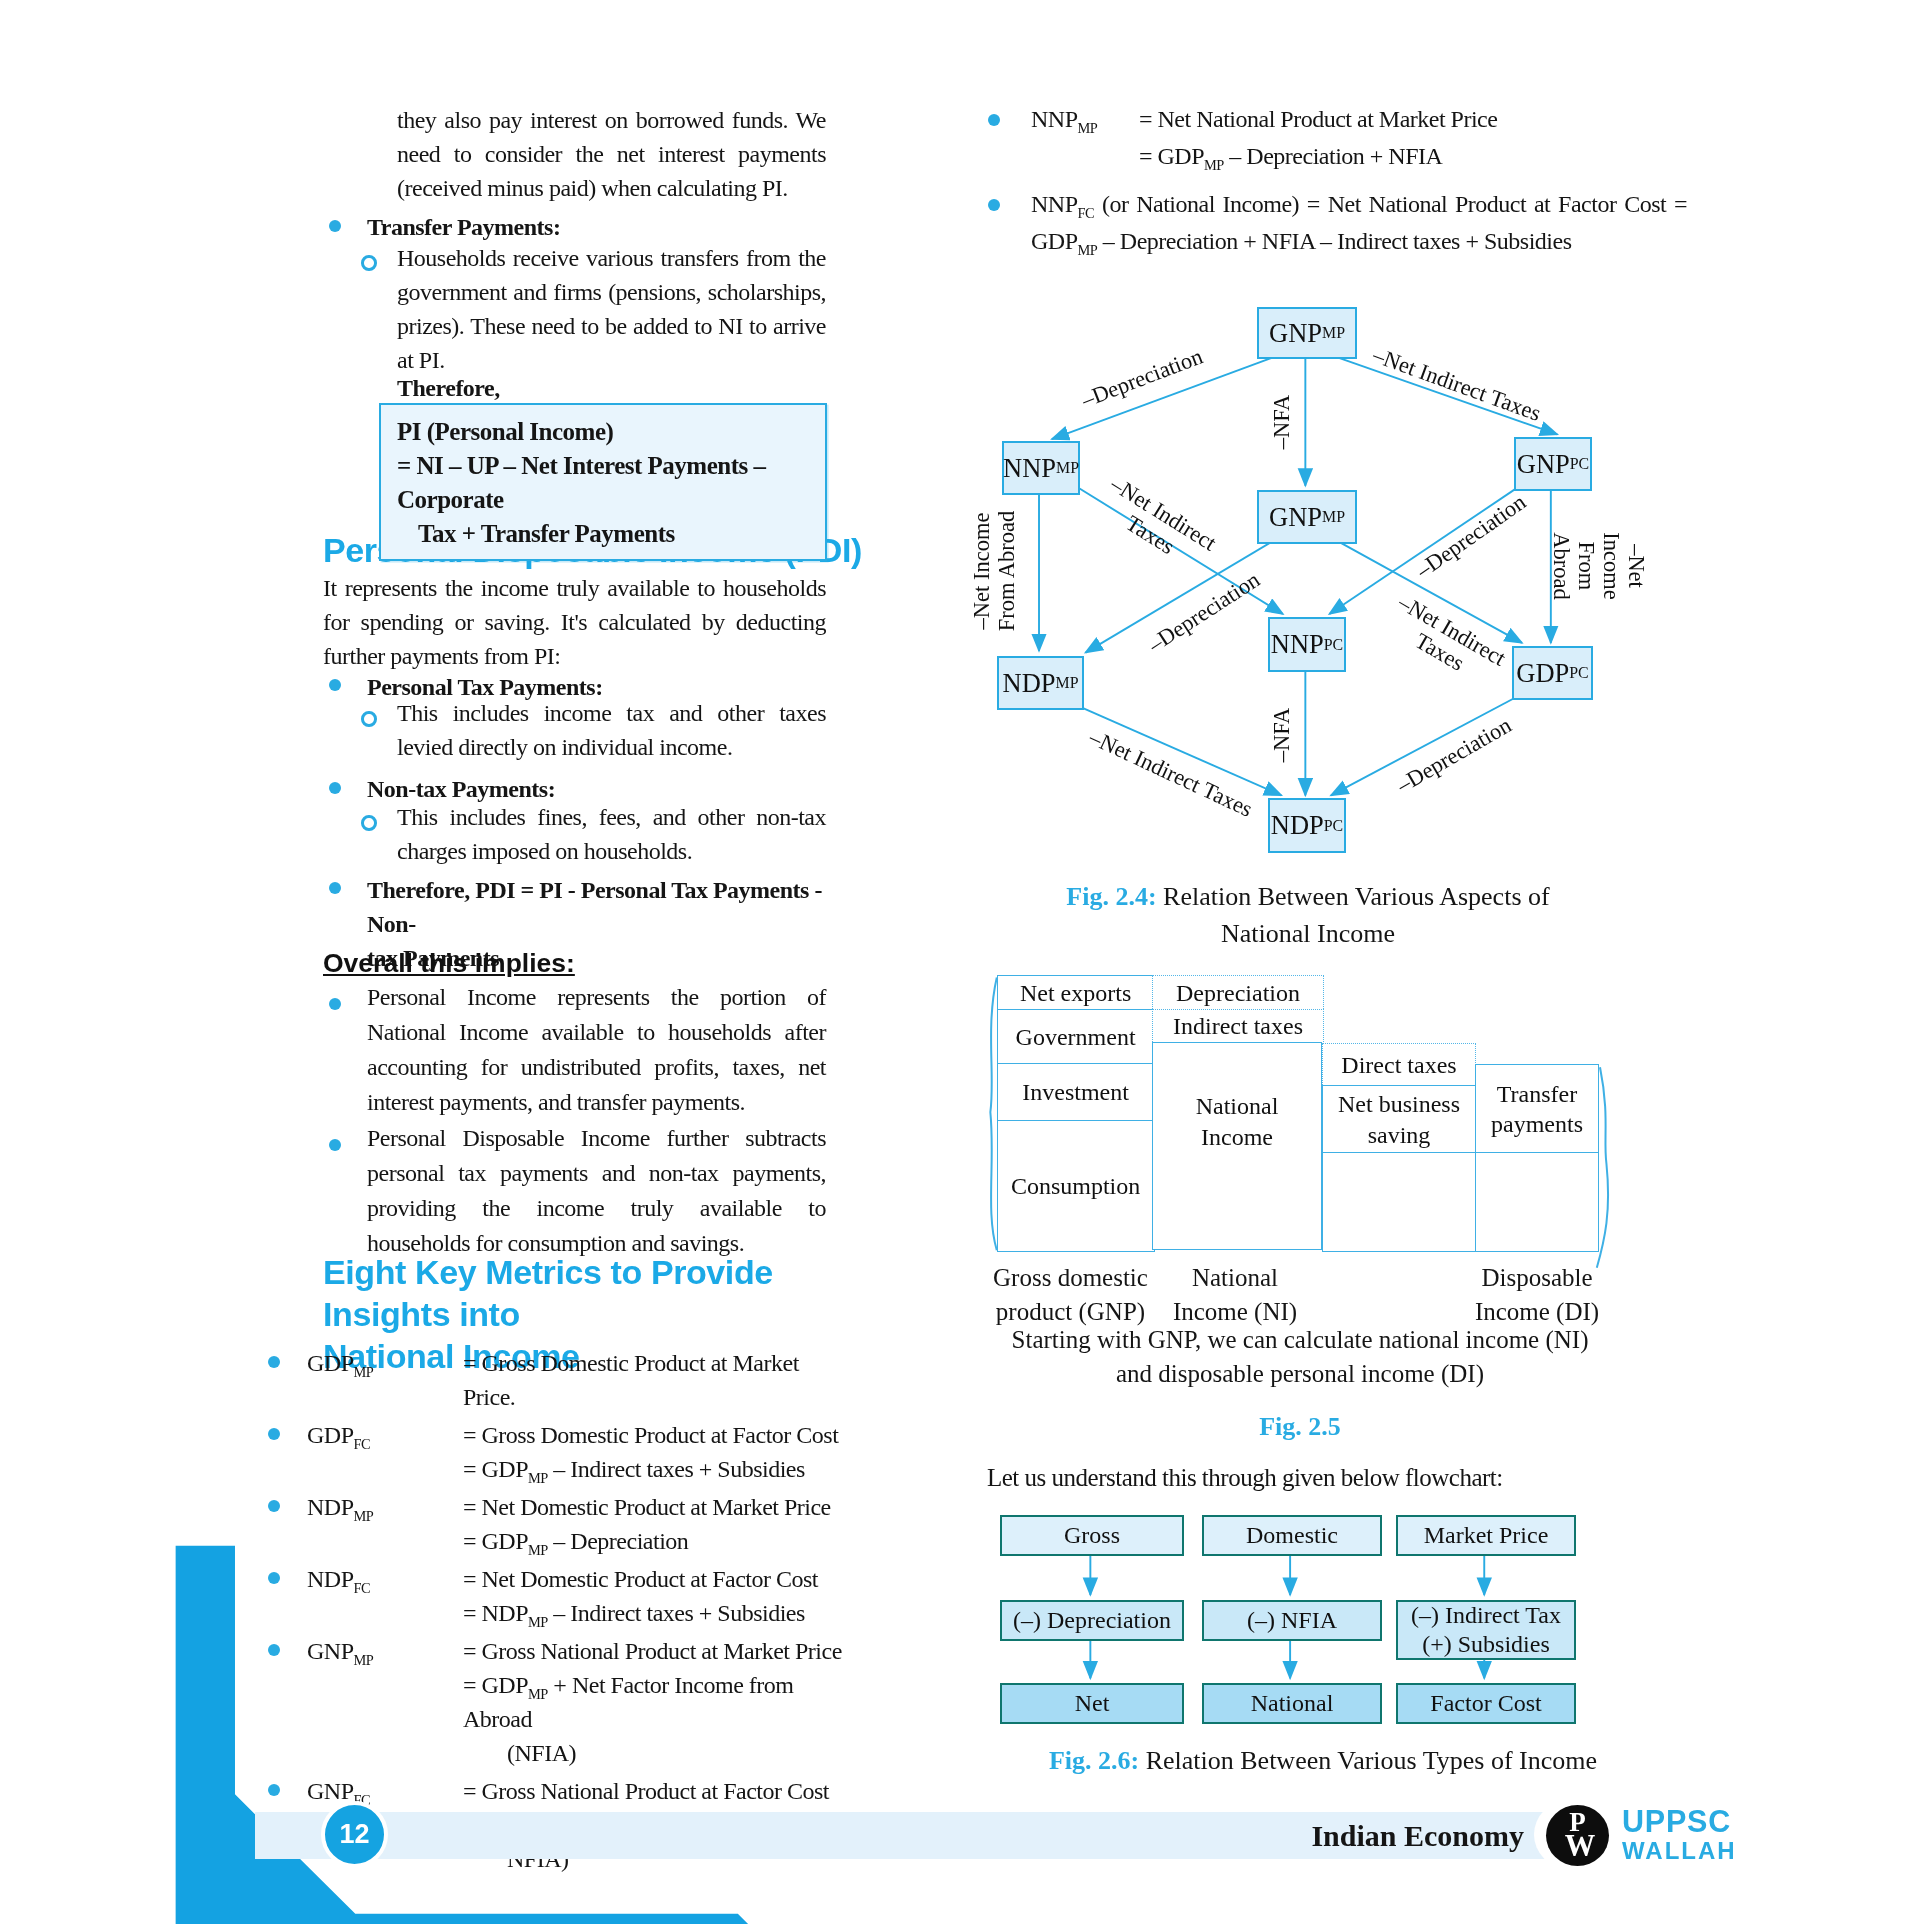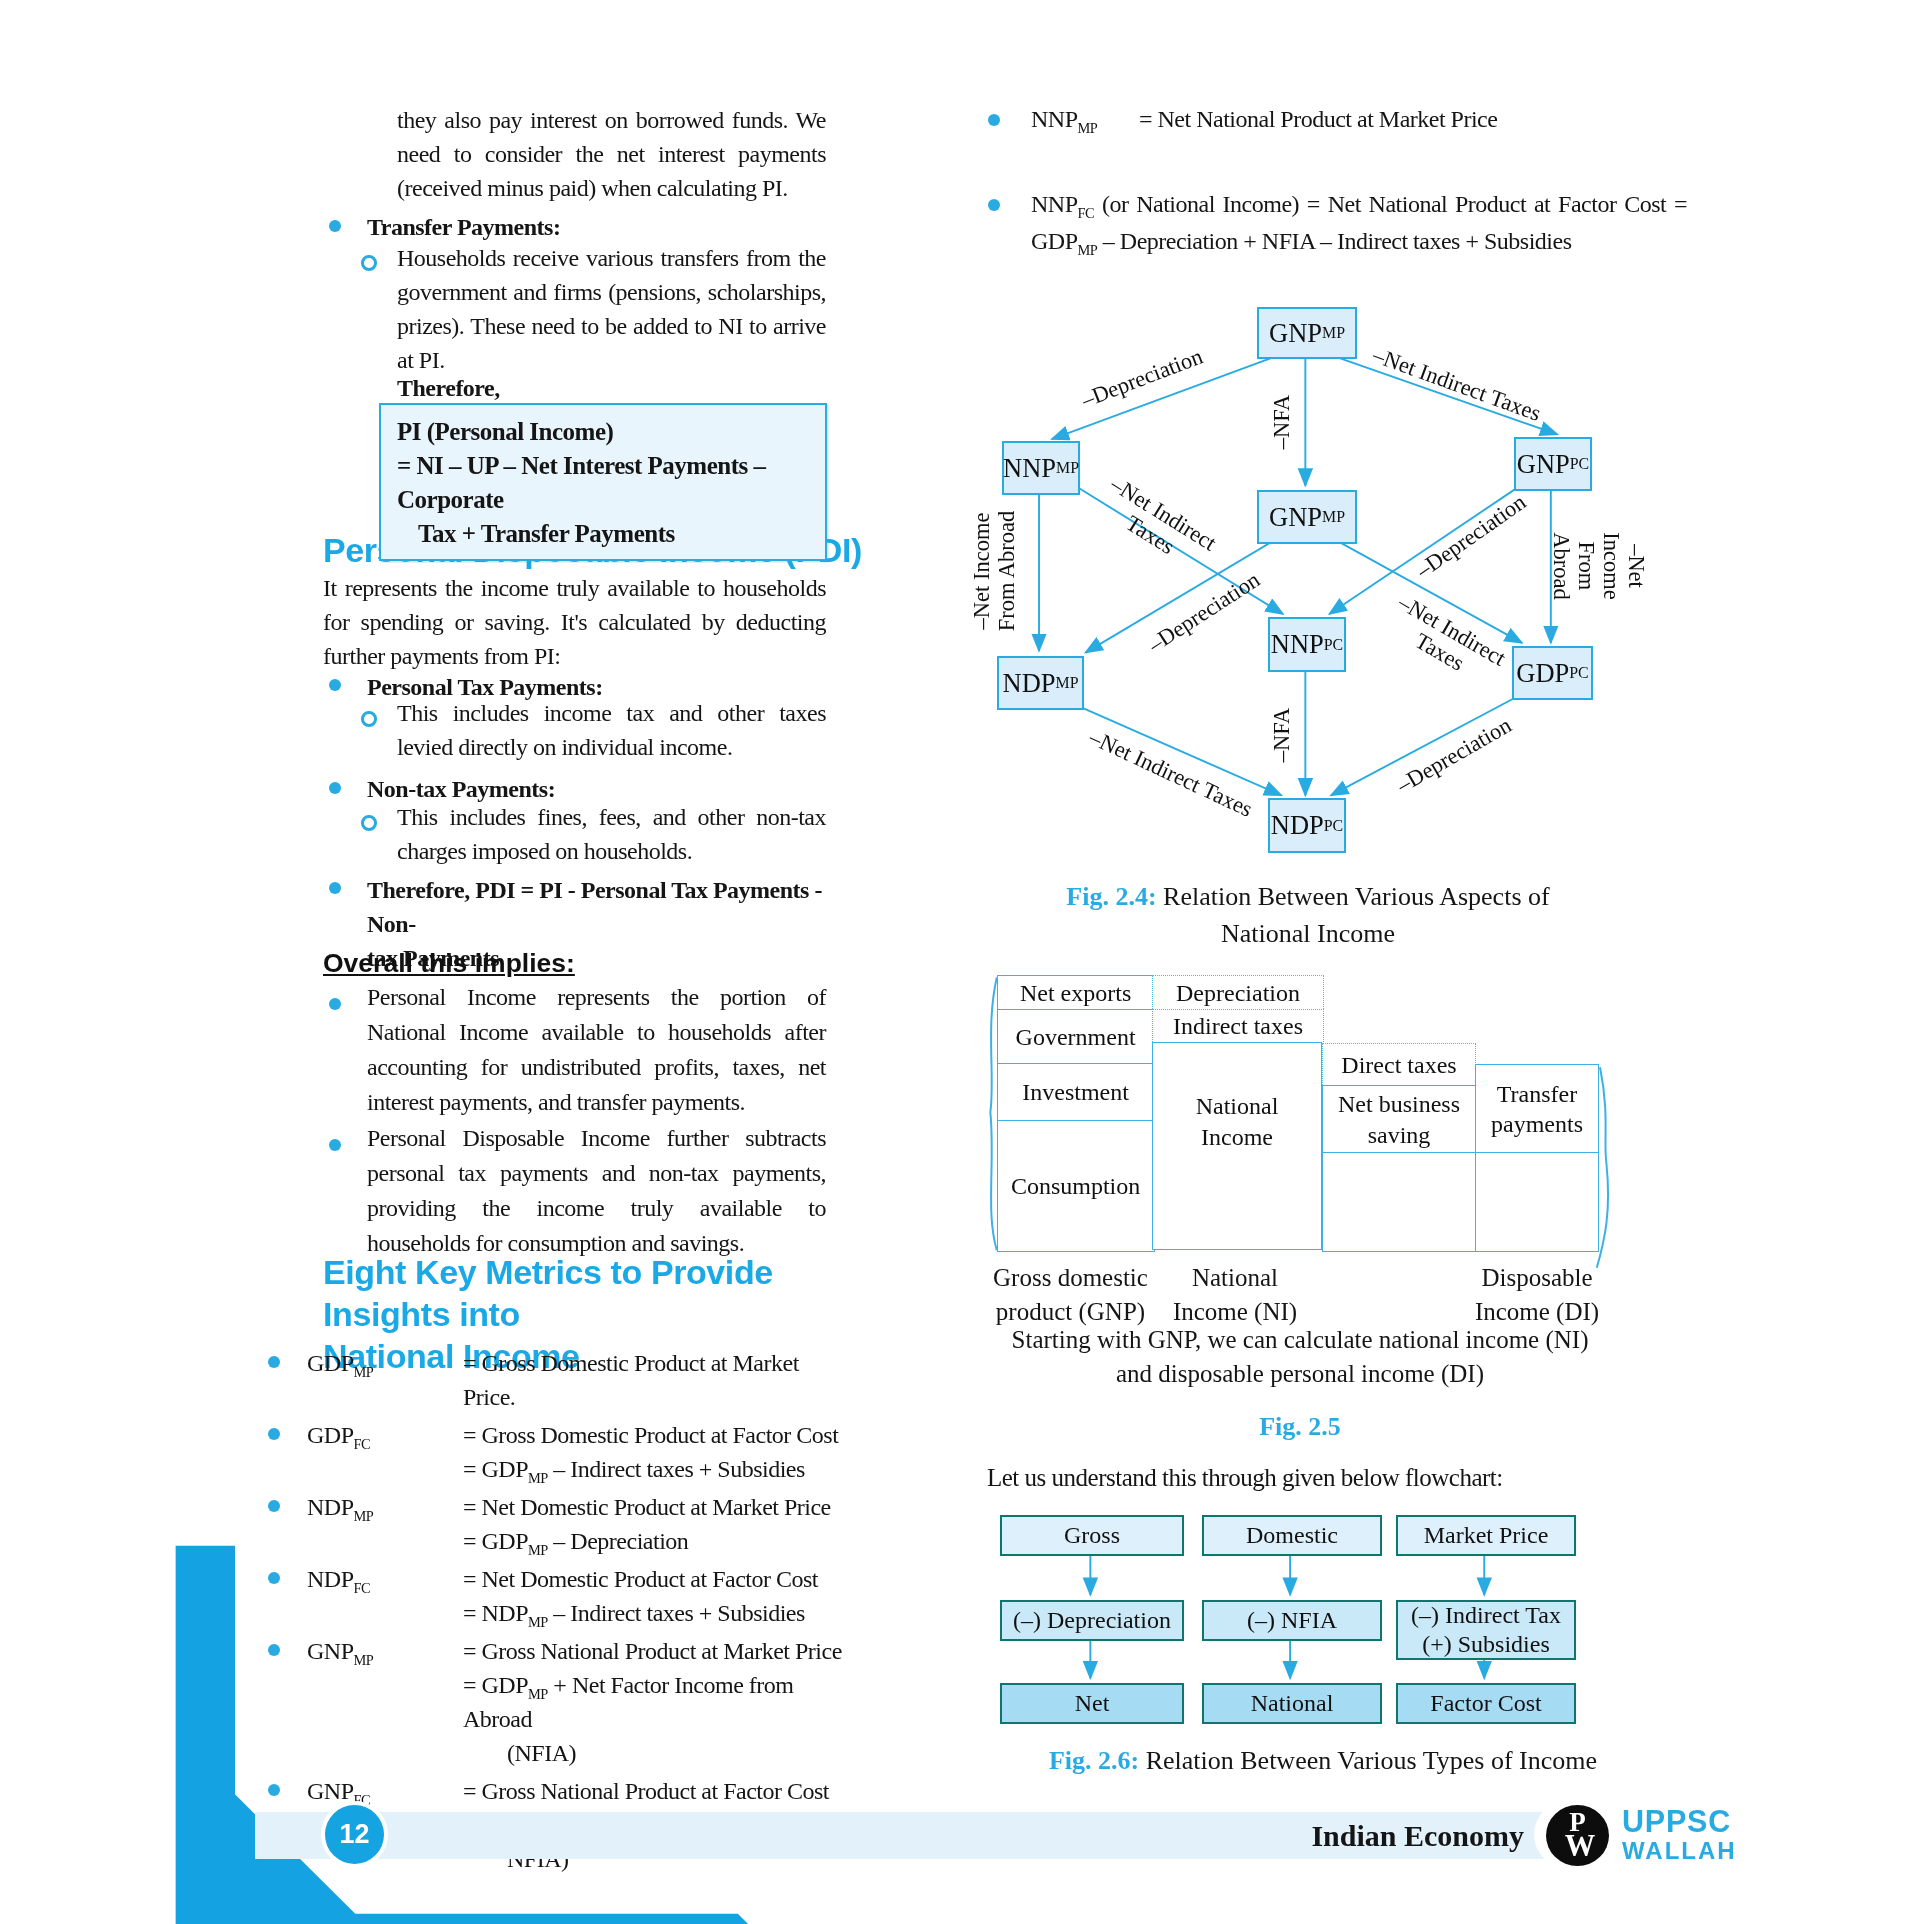--- a/index.html
+++ b/index.html
@@ -154,20 +154,21 @@
           <div class="mline">= GDP<sub>MP</sub> – Indirect taxes + Subsidies +</div>
           <div class="mline ind">NFIA)</div>
         </div>
       </div>
     </div>
 
   <span class="dot" style="left:988px;top:114px;"></span>
   <div class="abs body30 lh46" style="left:1031px;top:101px;">NNP<sub>MP</sub></div>
   <div class="abs body30 lh46" style="left:1139px;top:101px;width:553px;">
     <div>= Net National Product at Market Price</div>
+    <div>= GDP<sub>MP</sub> – Depreciation + NFIA</div>
   </div>
 
   <span class="dot" style="left:988px;top:199px;"></span>
   <div class="abs body30 lh46 just" style="left:1031px;top:186px;width:656px;">NNP<sub>FC</sub> (or National Income) = Net National Product at Factor Cost = GDP<sub>MP</sub> – Depreciation + NFIA – Indirect taxes + Subsidies</div>
 
   <div class="abs" style="left:962px;top:301px;width:722px;height:594px;">
     <svg width="722" height="594" style="position:absolute;left:0;top:0;" viewBox="0 0 900 740">
       <defs>
         <marker id="ah" markerWidth="11" markerHeight="9" refX="9" refY="4" orient="auto">
           <path d="M0,0 L10,4 L0,8 z" fill="#29abe2"></path>

